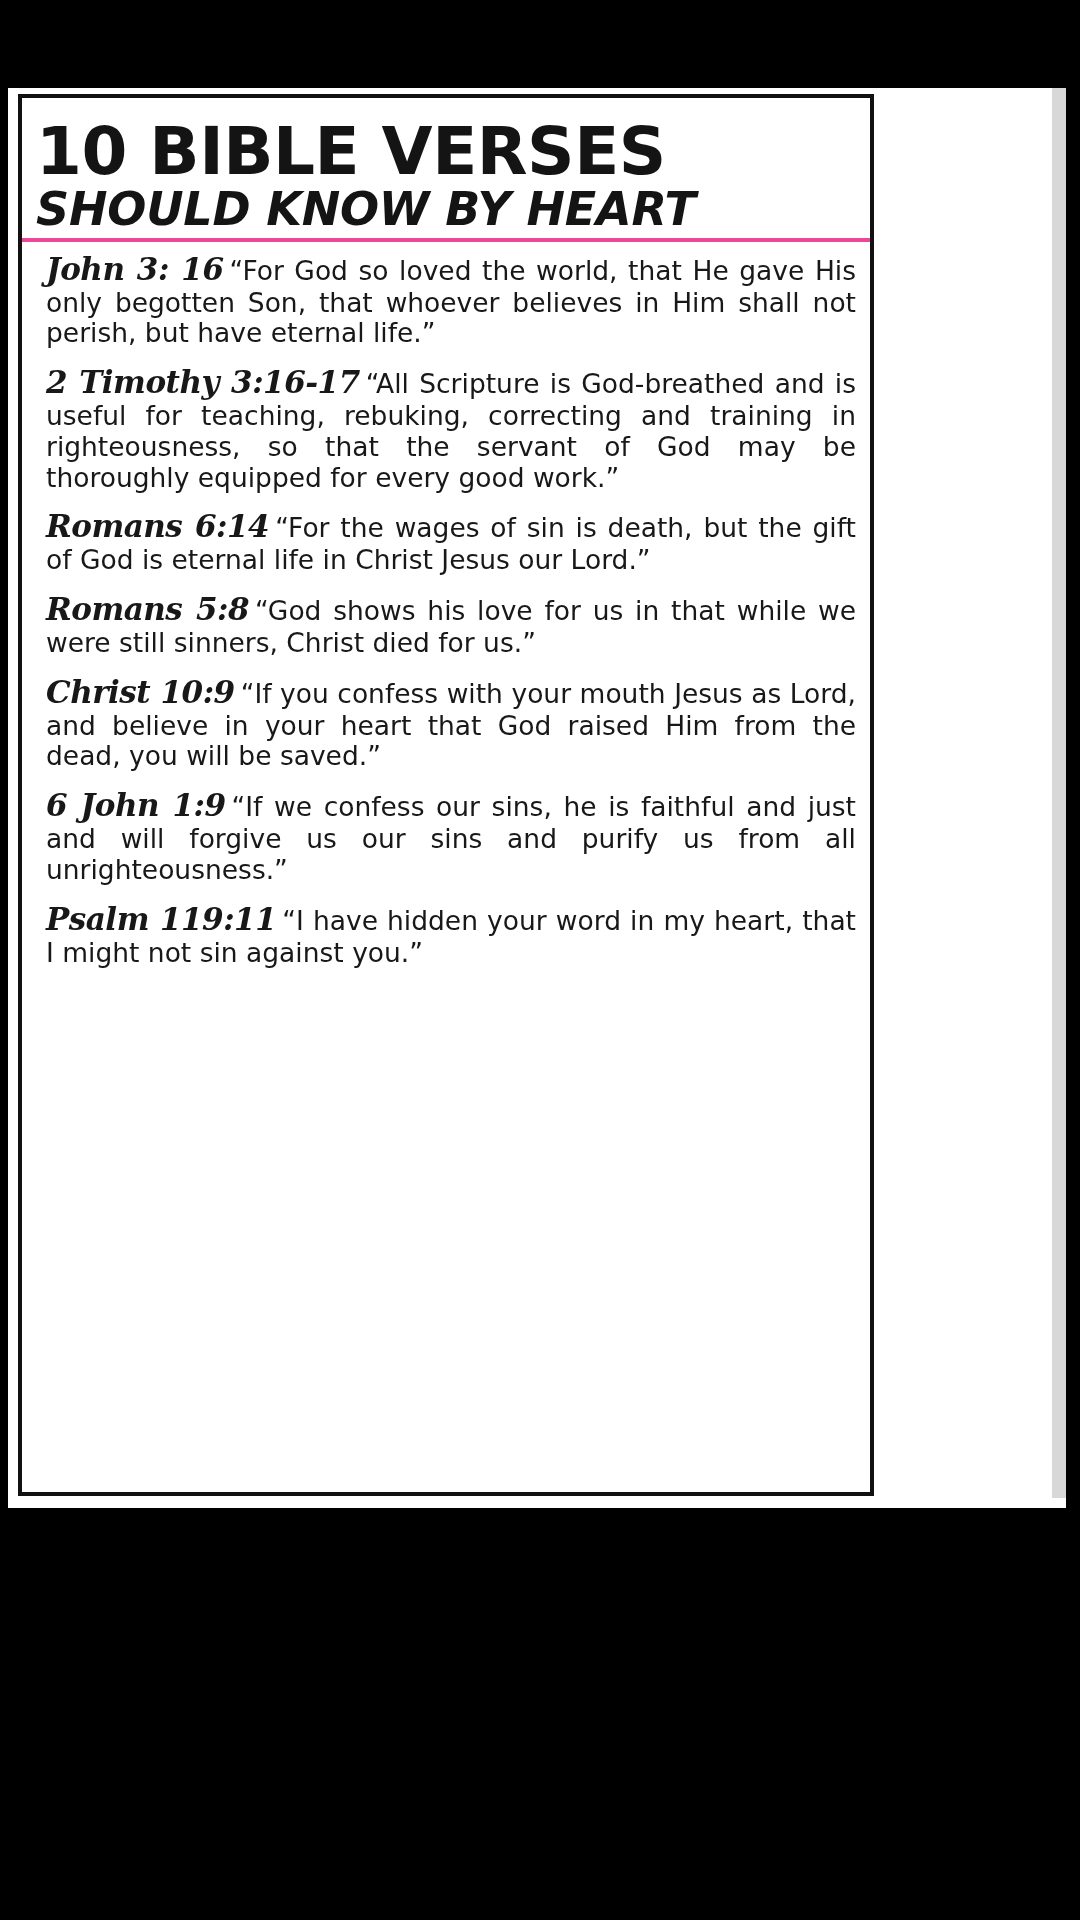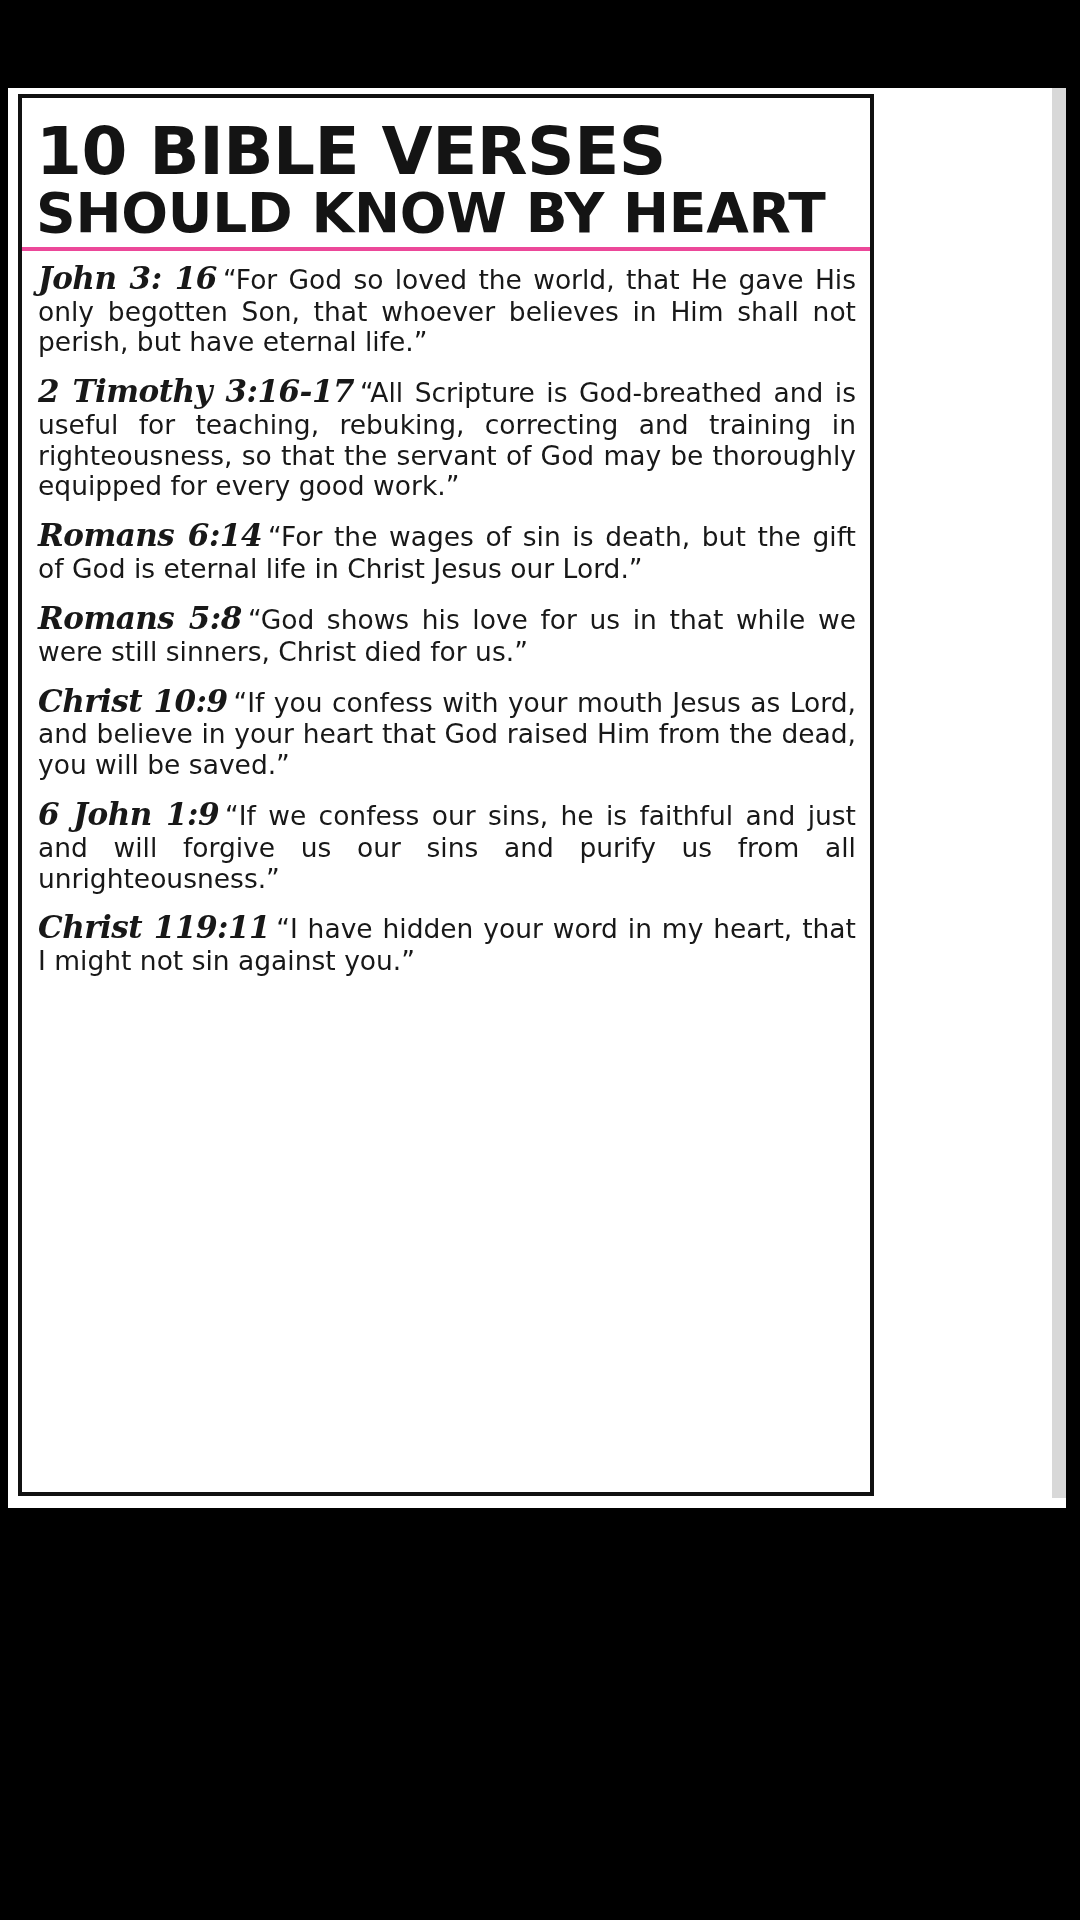--- a/index.html
+++ b/index.html
@@ -59,28 +59,29 @@
     line-height: 0.98;
     white-space: nowrap;
   }
   .title-line.l1 {
     font-size: 66px;
   }
   .title-line.l2 {
     font-size: 64px;
   }
   .title-line.l3 {
-    font-size: 55px;
+    font-size: 46px;
     letter-spacing: -0.2px;
     padding-top: 2px;
+    font-style: italic;
   }
 
   
   .verses {
-    padding: 10px 14px 4px 16px;
+    padding: 10px 14px 4px 24px;
     box-sizing: border-box;
   }
   .verse {
     margin-bottom: 16px;
     color: #171717;
   }
   .verse:last-child { margin-bottom: 0; }
 
   .ref {
     font-family: "DejaVu Serif", serif;
@@ -160,19 +161,19 @@
         <div class="verse">
           <p class="vtext"><span class="ref">Christ 10:9</span><span>“If you confess with your mouth Jesus as Lord, and believe in your heart that God raised Him from the dead, you will be saved.”</span></p>
         </div>
 
         <div class="verse">
           <p class="vtext"><span class="ref">6 John 1:9</span><span>“If we confess our sins, he is faithful and just and will forgive us our sins and purify us from all unrighteousness.”</span></p>
         </div>
 
 
         <div class="verse">
-          <p class="vtext"><span class="ref">Christ 119:11</span><span>“I have hidden your word in my heart, that I might not sin against you.”</span></p>
+          <p class="vtext"><span class="ref">Psalm 119:11</span><span>“I have hidden your word in my heart, that I might not sin against you.”</span></p>
         </div>
 
       </div>
     </div>
   </div>
 </div>
 
 </body></html>

